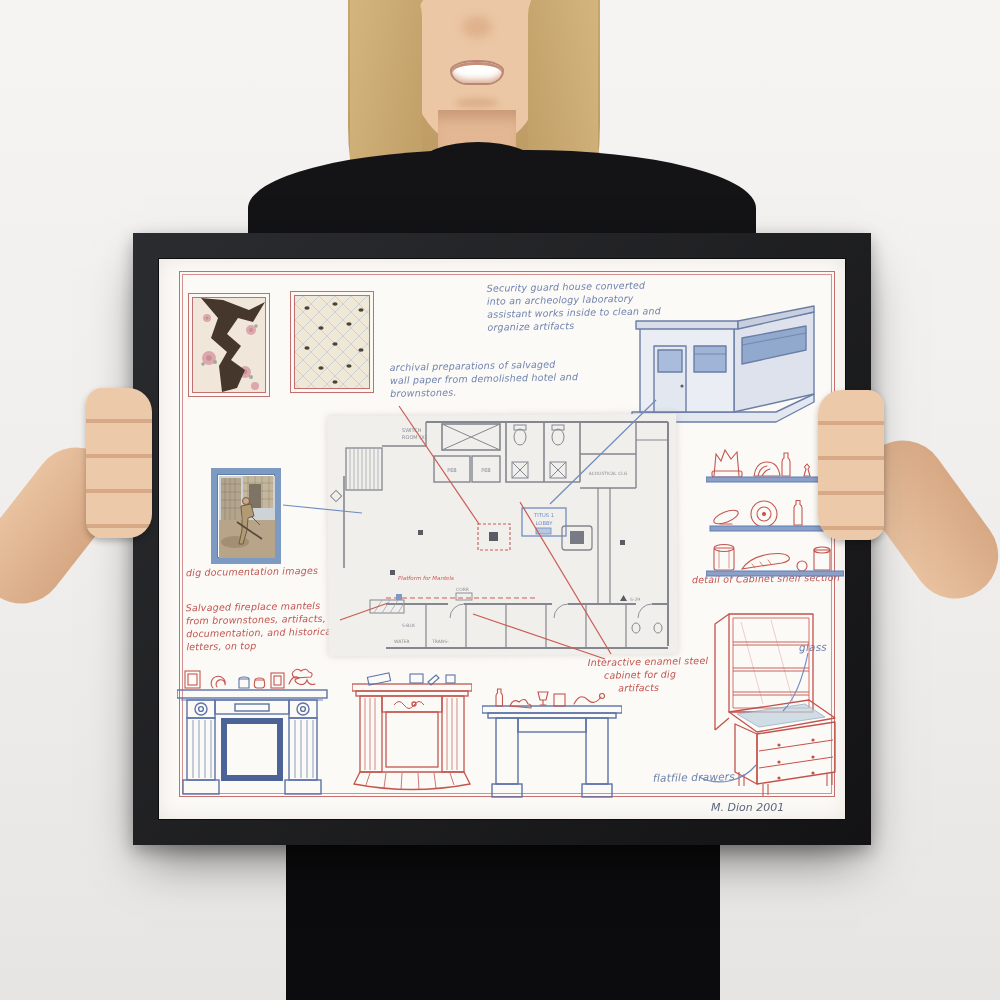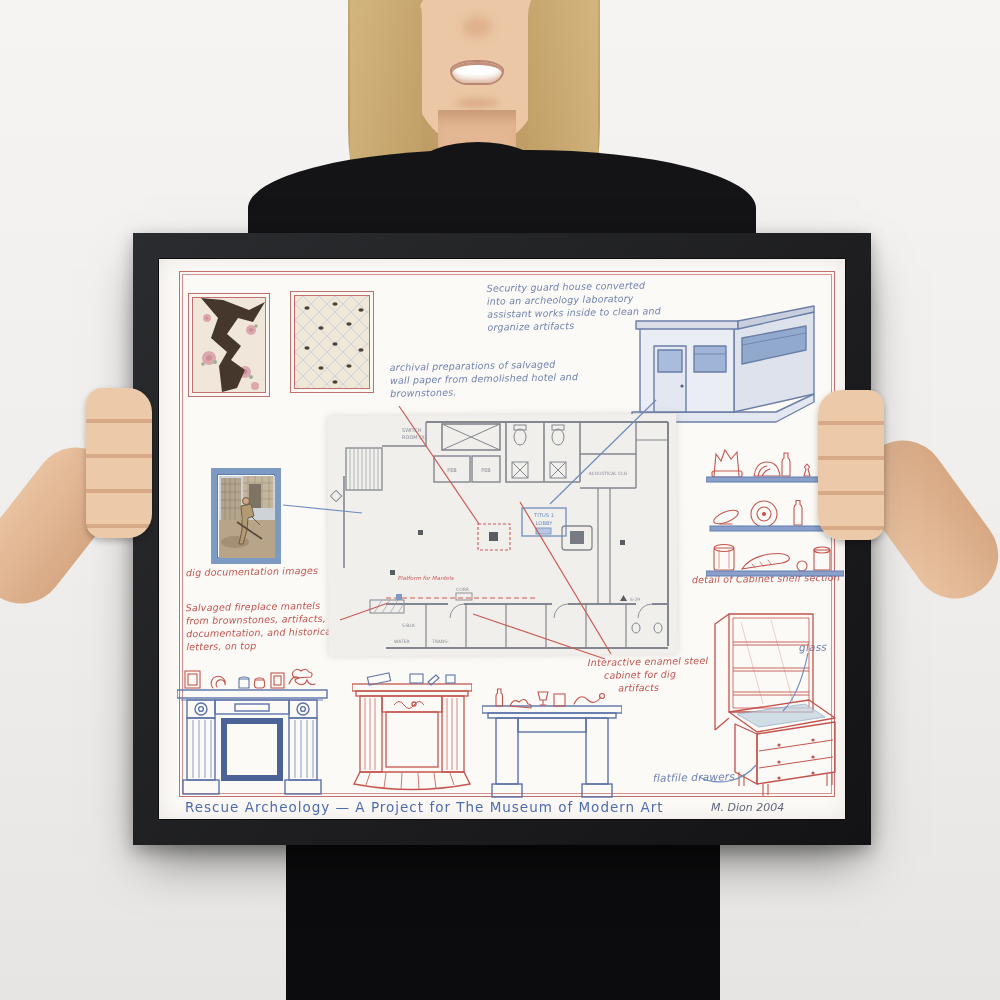--- a/index.html
+++ b/index.html
@@ -449,20 +449,19 @@
         <path d="M124,246 L203,254" stroke="#6f8cc0" marker-end="url(#ab)"></path>
         <path d="M497,141 L391,245" stroke="#6f8cc0" marker-end="url(#ab)"></path>
         <path d="M649,394 C644,418 636,440 624,452" stroke="#6f8cc0" marker-end="url(#ab)"></path>
         <path d="M540,518 C560,528 584,522 597,506" stroke="#6f8cc0" marker-end="url(#ab)"></path>
         <path d="M240,147 L320,265" stroke="#cb5a53" marker-end="url(#ar)"></path>
         <path d="M181,361 L229,344" stroke="#cb5a53" marker-end="url(#ar)"></path>
         <path d="M452,395 L361,243" stroke="#cb5a53" marker-end="url(#ar)"></path>
         <path d="M446,400 L314,355" stroke="#cb5a53" marker-end="url(#ar)"></path>
       </svg>
 
-      <div class="title">Rescue Archeology — A Project for The Museum of Modern Art</div>
-      <div class="signature">M. Dion 2004</div>
+      <div class="signature">M. Dion 2001</div>
     </div>
   </div>
 
   <div class="hand left"></div>
   <div class="hand right"></div>
 </div>
 
 </body></html>

